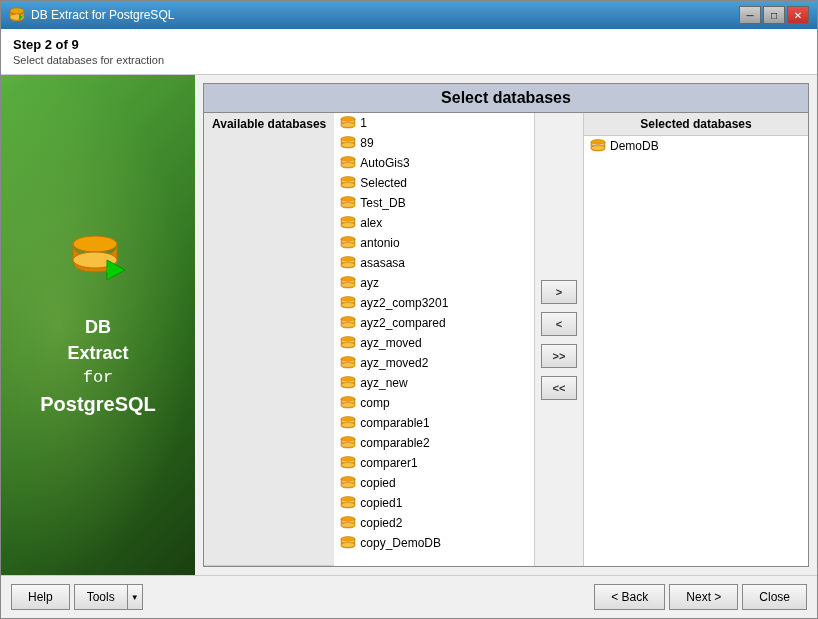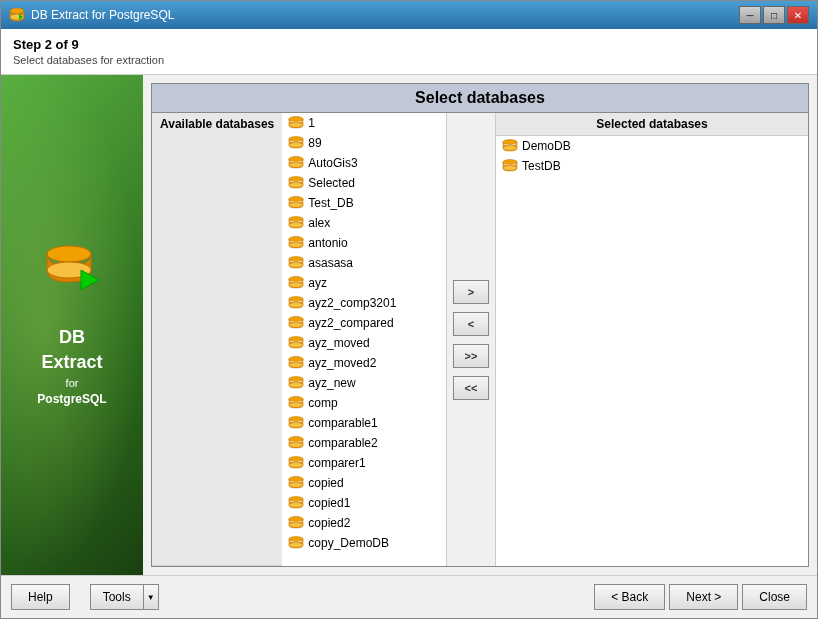--- a/index.html
+++ b/index.html
@@ -88,21 +88,21 @@
       margin-top: 2px;
     }
 
     .main-content {
       display: flex;
       flex: 1;
       overflow: hidden;
     }
 
     .sidebar {
-      width: 142px;
+      width: 194px;
       background: linear-gradient(to bottom right, #4a9a3a, #2d6e1e);
       flex-shrink: 0;
       display: flex;
       flex-direction: column;
       align-items: center;
       justify-content: center;
       padding: 20px 10px;
       position: relative;
       overflow: hidden;
     }
@@ -137,25 +137,26 @@
       font-size: 18px;
       font-weight: bold;
     }
 
     .sidebar-text .extract {
       font-size: 18px;
       font-weight: bold;
     }
 
     .sidebar-text .for {
-      font-size: 11px;
+      font-size: 17px;
+      font-family: Liberation Mono, monospace;
     }
 
     .sidebar-text .postgres {
-      font-size: 12px;
+      font-size: 20px;
       font-weight: bold;
     }
 
     .content-panel {
       flex: 1;
       padding: 8px;
       display: flex;
       flex-direction: column;
       background: #f0f0f0;
       overflow: hidden;
@@ -228,21 +229,21 @@
       cursor: pointer;
       display: flex;
       align-items: center;
       justify-content: center;
       font-size: 11px;
       font-weight: bold;
       color: #333;
     }
 
     .right-panel {
-      width: 312px;
+      width: 224px;
       display: flex;
       flex-direction: column;
       flex-shrink: 0;
       overflow: hidden;
     }
 
     .right-header {
       background: #e8e8e8;
       padding: 4px 8px;
       font-weight: bold;
@@ -260,21 +261,21 @@
       align-items: center;
       justify-content: space-between;
       padding: 8px 10px;
       background: #f0f0f0;
       border-top: 1px solid #ccc;
       flex-shrink: 0;
     }
 
     .footer-left {
       display: flex;
-      gap: 20px;
+      gap: 4px;
     }
 
     .footer-btn {
       padding: 5px 16px;
       background: linear-gradient(to bottom, #f8f8f8, #ddd);
       border: 1px solid #888;
       cursor: pointer;
       font-size: 12px;
     }
 
@@ -566,28 +567,20 @@
           <div class="right-header">Selected databases</div>
           <div class="right-list db-list" id="selected-list">
               <div class="db-list-item">
                 <svg width="16" height="16" viewBox="0 0 16 16">
     <ellipse cx="8" cy="4" rx="7" ry="2.5" fill="#f0a000" stroke="#c07000" stroke-width="0.5"></ellipse>
     <path d="M1 4 Q1 8 8 8 Q15 8 15 4 L15 10 Q15 13 8 13 Q1 13 1 10 Z" fill="#f0a000" stroke="#c07000" stroke-width="0.5"></path>
     <ellipse cx="8" cy="10" rx="7" ry="2.5" fill="#f8c040" stroke="#c07000" stroke-width="0.5"></ellipse>
   </svg>
                 <span>DemoDB</span>
               </div>
-              <div class="db-list-item">
-                <svg width="16" height="16" viewBox="0 0 16 16">
-    <ellipse cx="8" cy="4" rx="7" ry="2.5" fill="#f0a000" stroke="#c07000" stroke-width="0.5"></ellipse>
-    <path d="M1 4 Q1 8 8 8 Q15 8 15 4 L15 10 Q15 13 8 13 Q1 13 1 10 Z" fill="#f0a000" stroke="#c07000" stroke-width="0.5"></path>
-    <ellipse cx="8" cy="10" rx="7" ry="2.5" fill="#f8c040" stroke="#c07000" stroke-width="0.5"></ellipse>
-  </svg>
-                <span>TestDB</span>
-              </div>
             </div>
         </div>
       </div>
     </div>
   </div>
 
   <div class="footer">
     <div class="footer-left">
       <button class="footer-btn">Help</button>
       <div class="tools-group">

